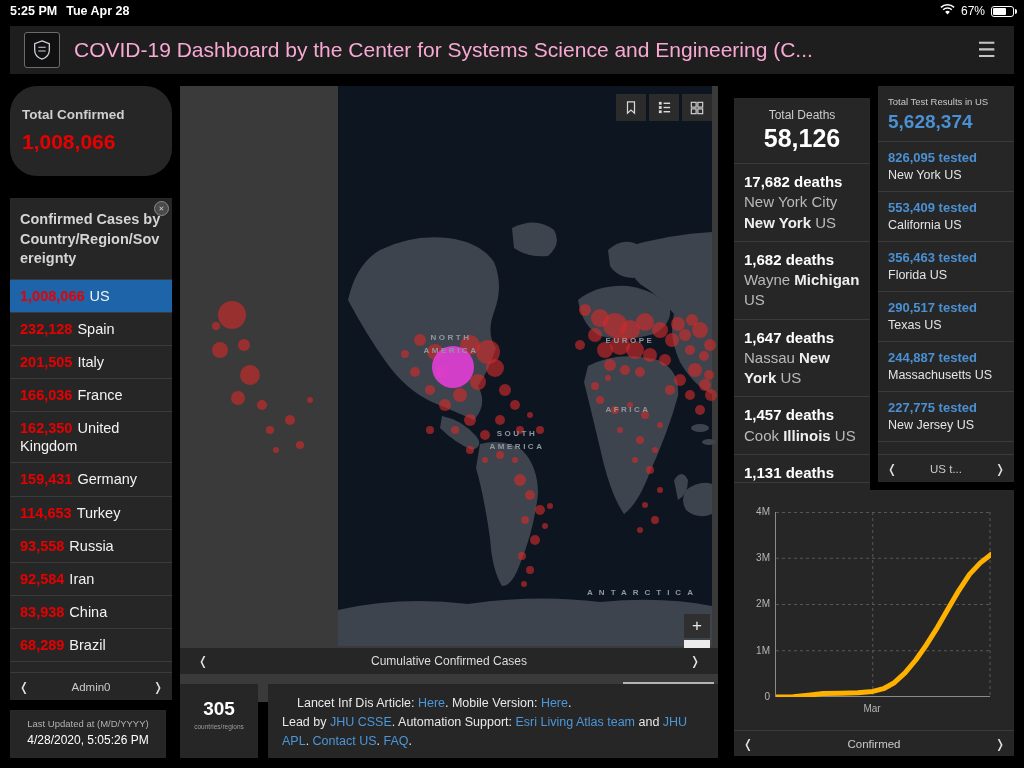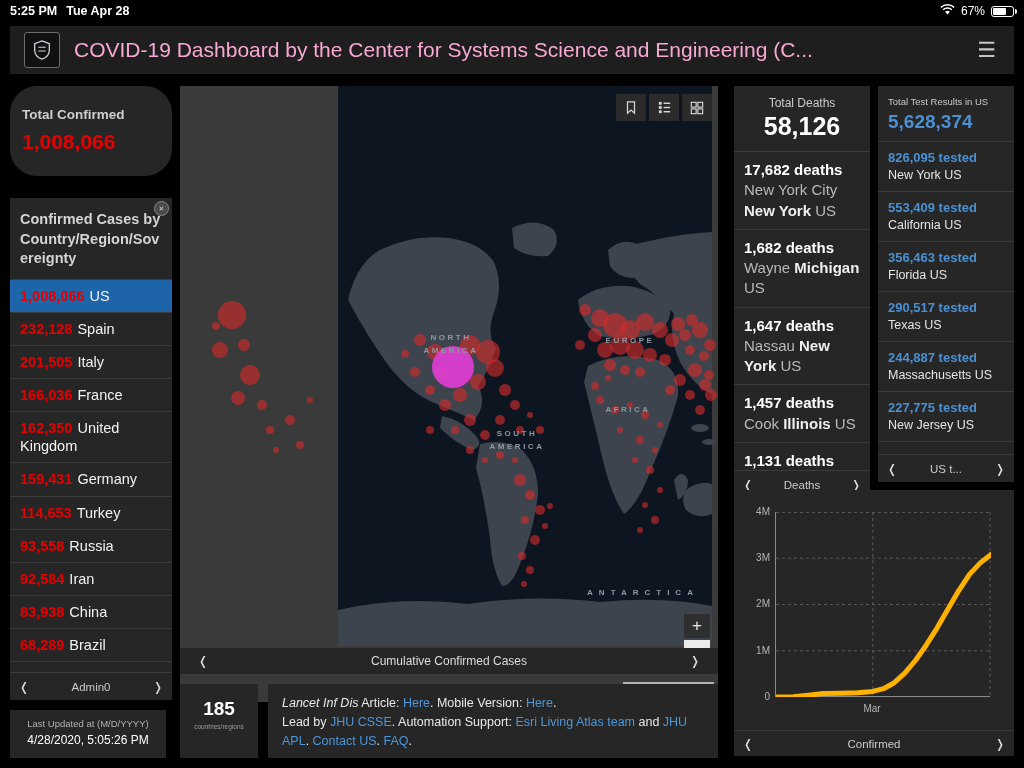--- a/index.html
+++ b/index.html
@@ -67,23 +67,23 @@
     font-size:10px;padding:2px 7px;}
   .map-caption{position:absolute;left:180px;top:648px;width:538px;height:26px;background:#262626;
     display:flex;justify-content:space-between;align-items:center;padding:0 18px;font-size:12px;color:#dcdcdc;}
   
   .count-panel{left:180px;top:684px;width:78px;height:74px;text-align:center;padding-top:14px;}
   .count-value{font-size:19px;font-weight:bold;color:#fff;}
   .count-label{font-size:6.5px;color:#9d9d9d;margin-top:3px;}
   .info-panel{left:268px;top:684px;width:450px;height:74px;padding:10px 14px;font-size:12.5px;
     color:#e9e9e9;line-height:1.5;}
   .info-panel .link{color:#4d96d8;cursor:pointer;}
-  .info-panel .italic{font-style:italic;}
-  
-  .deaths-panel{left:734px;top:86px;width:136px;height:412px;}
+  .info-panel .italic{margin-left:15px;}
+  
+  .deaths-panel{left:734px;top:98px;width:136px;height:412px;}
   .dp-label{text-align:center;font-size:12px;color:#ccc;padding-top:10px;}
   .dp-value{text-align:center;font-size:25px;font-weight:bold;color:#fff;margin-top:2px;}
   .d-row{padding:8px 10px;border-top:1px solid #3b3b3b;font-size:15px;line-height:1.35;cursor:pointer;}
   .d-list{margin-top:10px;}
   .d-count{display:block;color:#fff;font-weight:bold;}
   .d-loc{color:#b9b9b9;}
   .d-state{color:#eee;font-weight:bold;}
   
   .tests-panel{left:878px;top:86px;width:136px;height:396px;}
   .tp-head{padding:10px 10px 8px;}
@@ -366,21 +366,21 @@
   <div class="attrib">Esri, FAO, NOAA</div>
 </div>
 
 <div class="map-caption">
   <span class="arr" style="color:#e2e2e2;cursor:pointer;">❬</span>
   <span>Cumulative Confirmed Cases</span>
   <span class="arr" style="color:#e2e2e2;cursor:pointer;">❭</span>
 </div>
 
 <div class="panel count-panel">
-  <div class="count-value">185</div>
+  <div class="count-value">305</div>
   <div class="count-label">countries/regions</div>
 </div>
 
 <div class="panel info-panel">
   <div><span class="italic">Lancet Inf Dis</span><span> Article: </span><span class="link">Here</span><span>. Mobile Version: </span><span class="link">Here</span><span>.</span></div>
   <div><span>Lead by </span><span class="link">JHU CSSE</span><span>. Automation Support: </span><span class="link">Esri Living Atlas team</span><span> and </span><span class="link">JHU APL</span><span>. </span><span class="link">Contact US</span><span>. </span><span class="link">FAQ</span><span>.</span></div>
 </div>
 
 <div class="panel deaths-panel">
   <div class="dp-label">Total Deaths</div>

